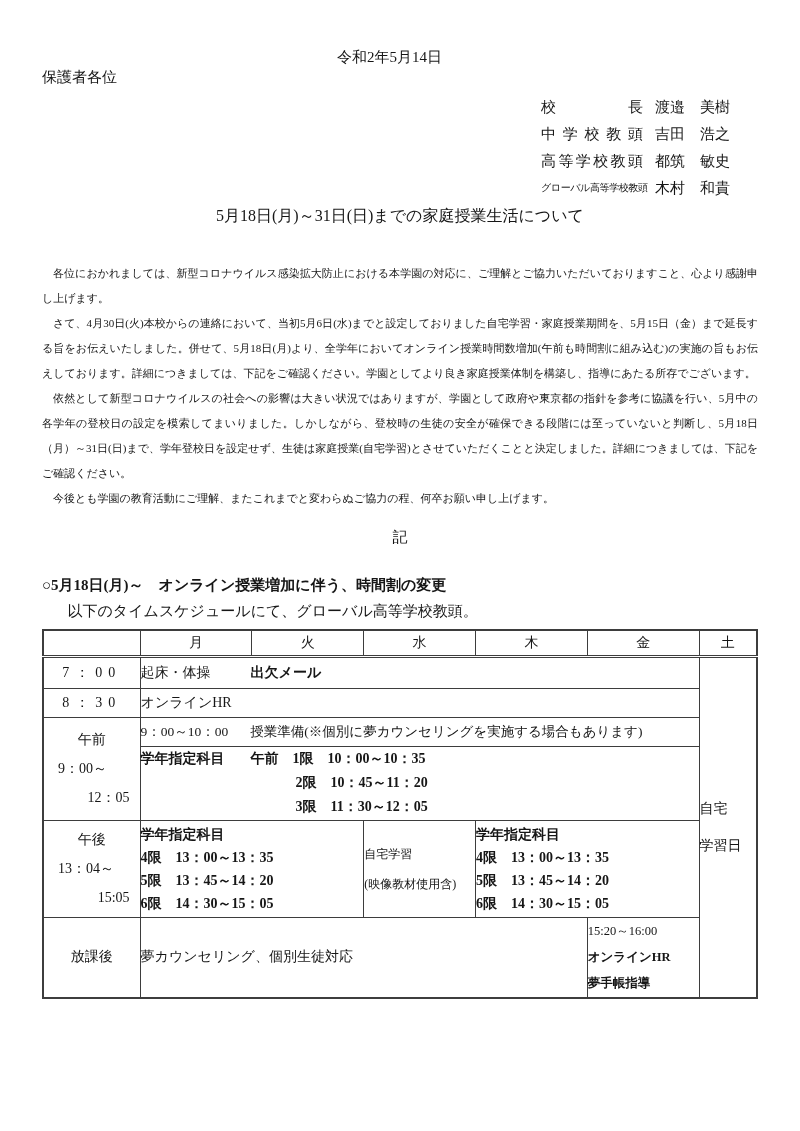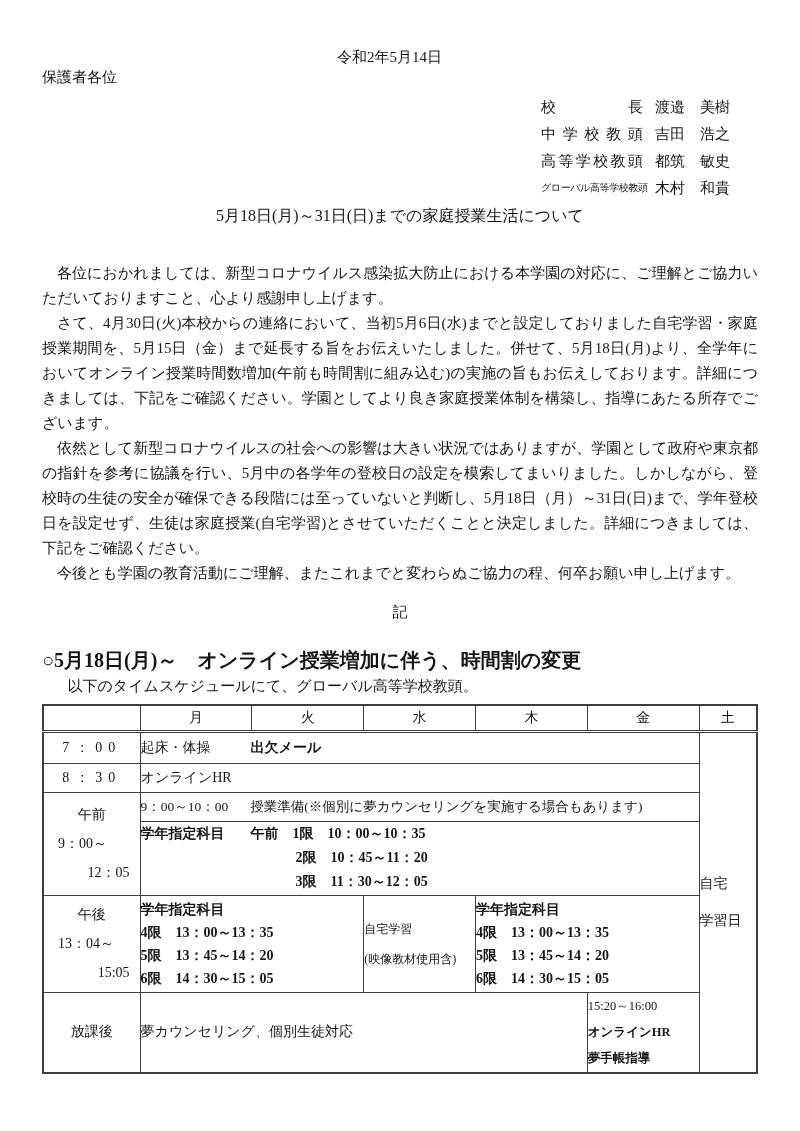--- a/index.html
+++ b/index.html
@@ -15,26 +15,26 @@
   .recipient{font-size:15px;line-height:20px;}
 
   .signatures{margin-top:10px;text-align:right;padding-right:21px;font-size:15px;}
   .sig-line{margin-bottom:7px;line-height:20px;white-space:nowrap;}
   .sig-title{display:inline-block;width:102px;text-align:justify;text-align-last:justify;vertical-align:bottom;}
   .sig-title.small{font-size:10px;letter-spacing:-0.4px;}
   .sig-name{display:inline-block;width:82px;text-align:left;margin-left:12px;}
 
   .doc-title{margin:6px 0 0 0;font-size:16px;font-weight:normal;text-align:center;line-height:22px;}
 
-  .body-text{margin-top:34px;font-size:15px;line-height:25px;text-align:justify;}
+  .body-text{margin-top:34px;font-size:11px;line-height:25px;text-align:justify;}
   .body-text p{margin:0;text-indent:1em;}
 
   .ki{margin-top:16px;text-align:center;font-size:15px;line-height:20px;}
 
-  .section-heading{margin-top:28px;font-size:20px;font-weight:bold;line-height:21px;}
+  .section-heading{margin-top:28px;font-size:15px;font-weight:bold;line-height:21px;}
   .section-sub{margin-top:5px;font-size:15px;text-indent:1.7em;line-height:21px;}
 
   table.timetable{
     margin-top:7px;width:100%;
     border-collapse:collapse;
     border:2px solid #3d3d3d;
     font-size:14px;table-layout:fixed;
   }
   table.timetable td{border:1px solid #3d3d3d;padding:0;vertical-align:middle;}
   tr.head-row{height:26px;}

